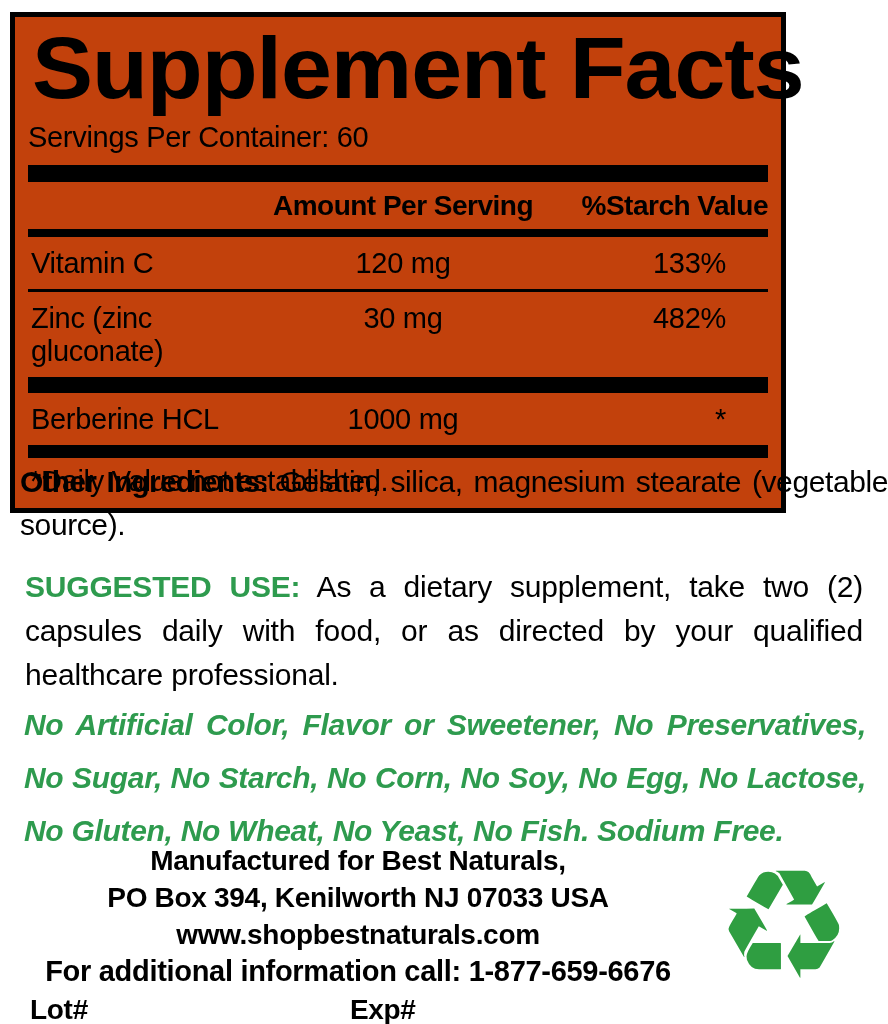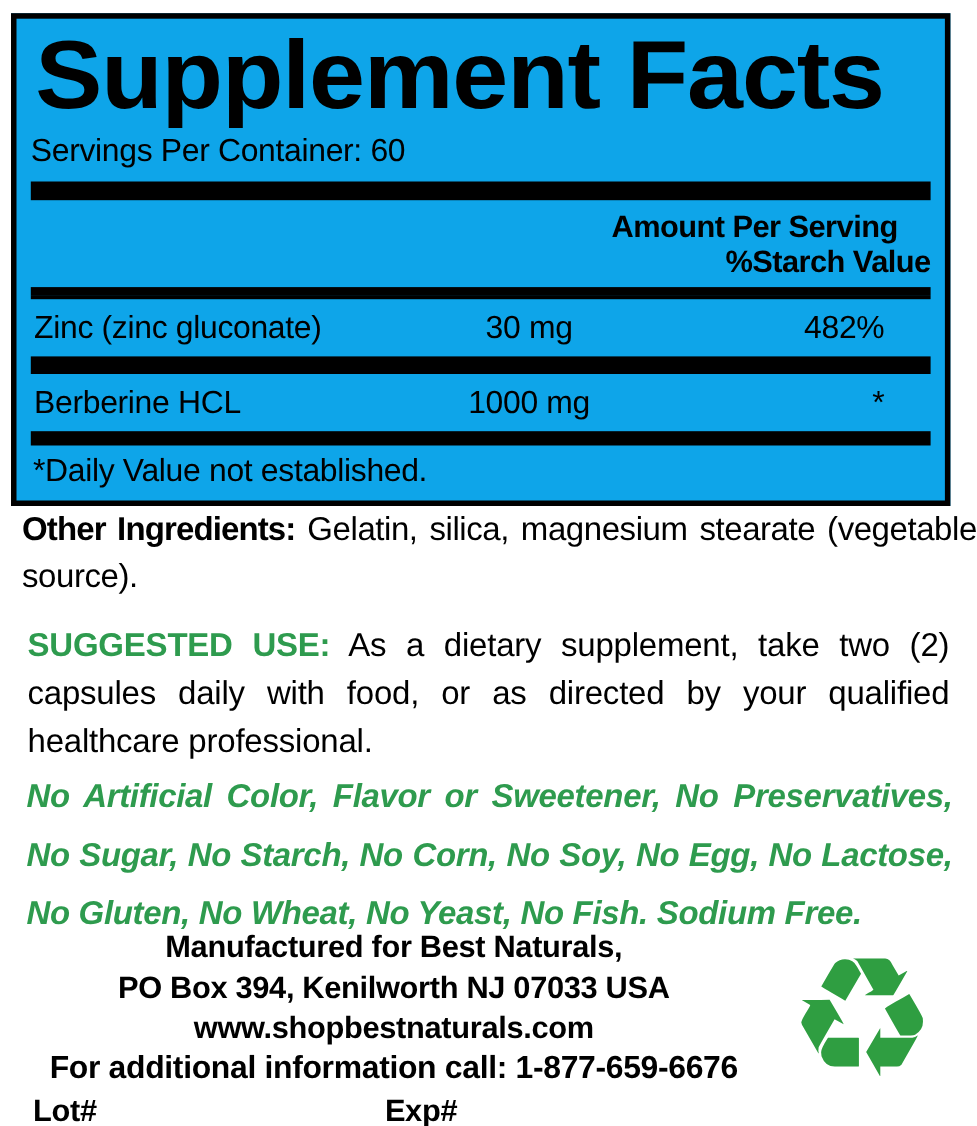--- a/index.html
+++ b/index.html
@@ -4,41 +4,40 @@
 <style>
   * { margin:0; padding:0; box-sizing:border-box; }
   html,body { background:#ffffff; }
   .page {
     width:888px; height:1024px; position:relative; overflow:hidden;
     background:#ffffff; color:#000;
     font-family:"Liberation Sans", sans-serif;
   }
   
   .facts-box {
-    position:absolute; left:10px; top:12px; width:854px;
-    border:5px solid #000; background:#0ea5e9;
+    position:absolute; left:10px; top:12px; width:776px;
+    border:5px solid #000; background:#c2410c;
     padding:4px 13px 8px 13px;
   }
   .sf-title {
     font-size:88px; font-weight:700; line-height:1.02; white-space:nowrap;
     transform:scaleX(1.04); transform-origin:0 50%;
     letter-spacing:-1px; margin:2px 0 6px 4px;
   }
   .serving-line { font-size:29px; line-height:37px; letter-spacing:-0.3px; }
   .bar { background:#000; width:100%; }
   .bar-1 { height:17px; margin-top:9px; }
   .bar-2 { height:8px; }
   .bar-3 { height:16px; }
   .bar-4 { height:13px; }
   .thin-rule { height:3px; background:#000; }
   .hdr-row {
     display:flex; align-items:flex-end;
     font-weight:700; font-size:28px; letter-spacing:-0.5px;
     padding:8px 0 7px 0;
-    flex-direction:column;
   }
   .hdr-spacer { flex:1; }
   .col-amount { width:320px; text-align:center; }
   .col-dv { width:205px; text-align:right; }
   .nutrient-row { display:flex; font-size:29px; letter-spacing:-0.3px; padding:10px 0 9px 0; align-items:baseline; }
   .nutrient-row .n-name { flex:1; padding-left:3px; }
   .nutrient-row .col-dv { padding-right:42px; }
   .footnote { font-size:29px; letter-spacing:-0.3px; padding:7px 0 2px 2px; }
   
   .other-ing {
@@ -84,20 +83,25 @@
     <div class="bar bar-1"></div>
 
     <div class="hdr-row">
       <div class="hdr-spacer"></div>
       <div class="col-amount">Amount Per Serving</div>
       <div class="col-dv">%Starch Value</div>
     </div>
 
     <div class="bar bar-2"></div>
 
+    <div class="nutrient-row">
+      <div class="n-name">Vitamin C</div>
+      <div class="col-amount">120 mg</div>
+      <div class="col-dv">133%</div>
+    </div>
 
     <div class="thin-rule"></div>
 
     <div class="nutrient-row">
       <div class="n-name">Zinc (zinc gluconate)</div>
       <div class="col-amount">30 mg</div>
       <div class="col-dv">482%</div>
     </div>
 
     <div class="bar bar-3"></div>

